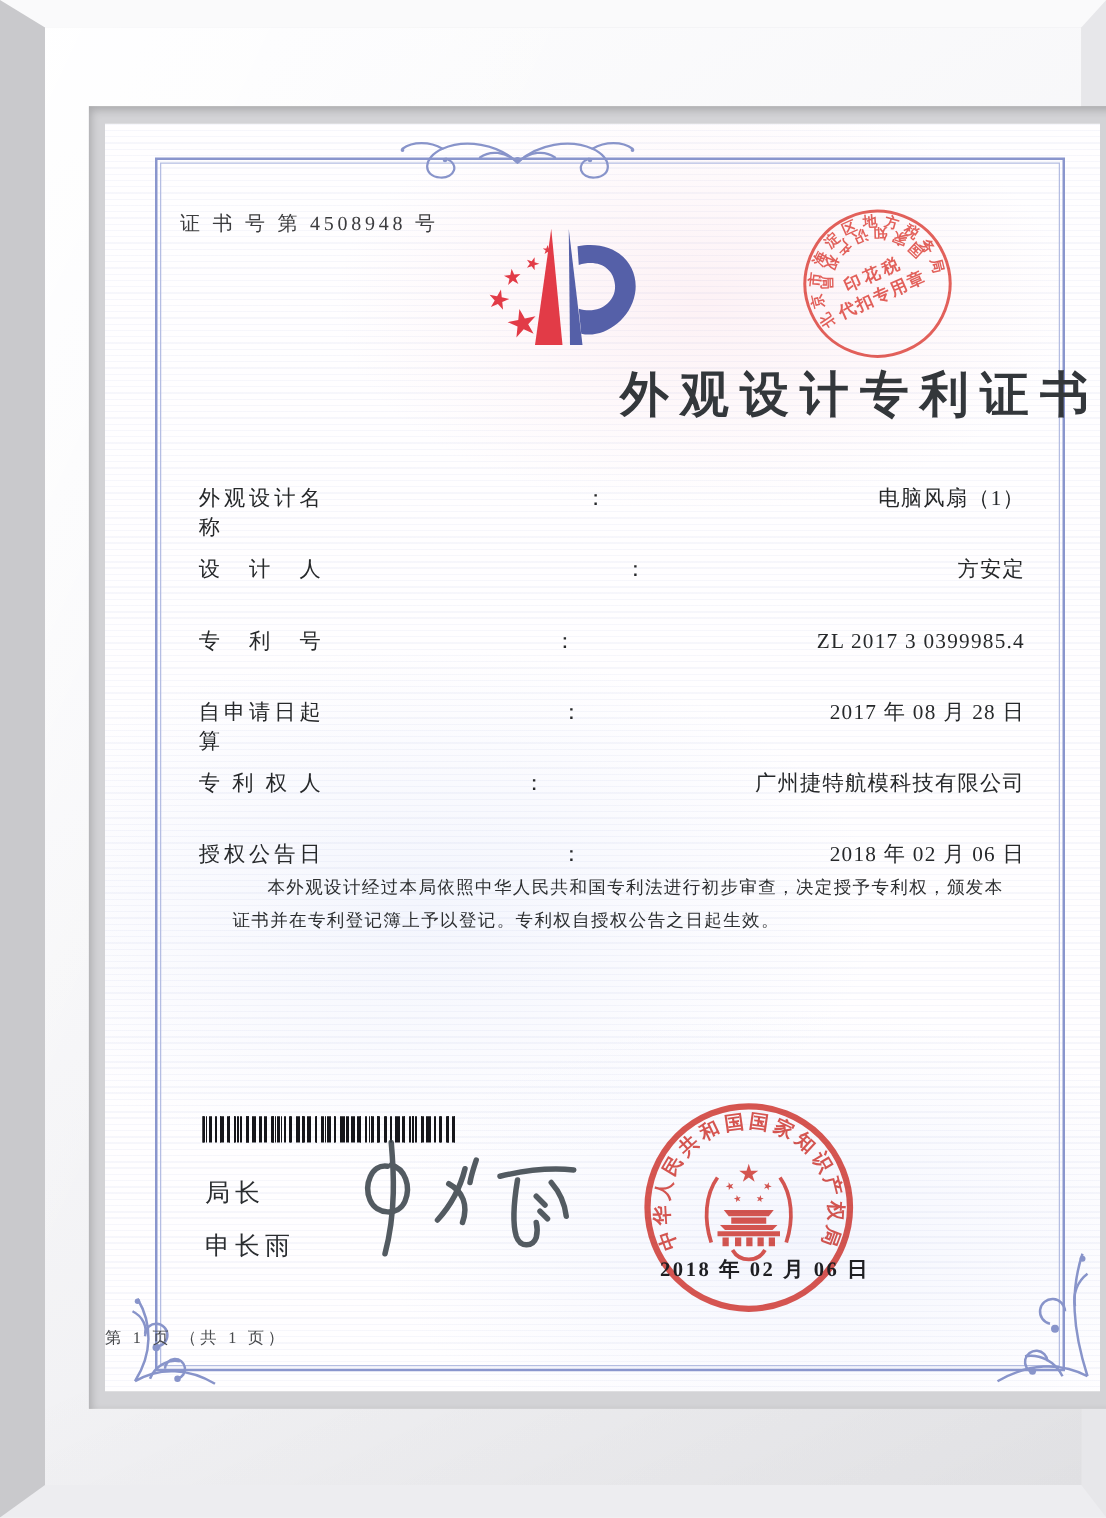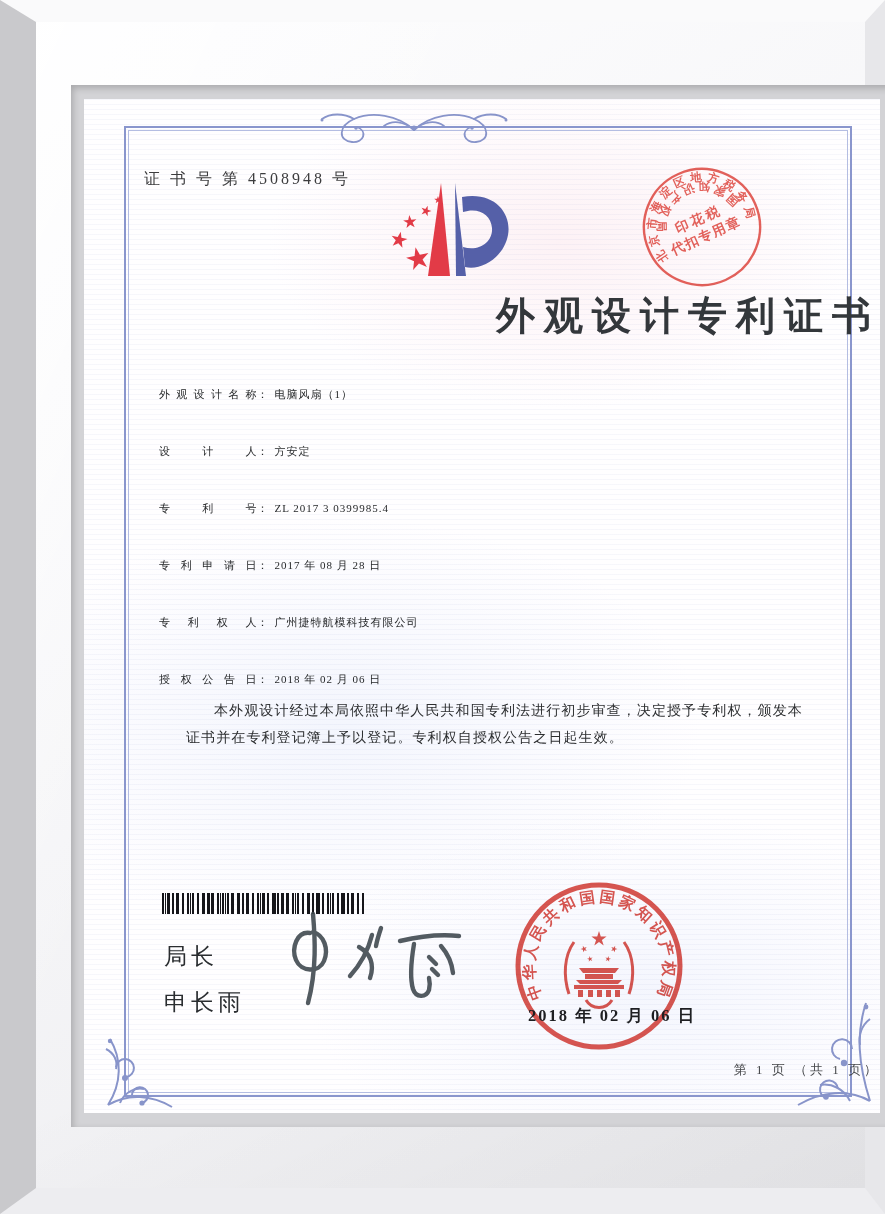--- a/index.html
+++ b/index.html
@@ -60,53 +60,53 @@
   }
   .logo { position:absolute; left:286px; top:80px; }
   .title {
     position:absolute; left:0; top:190px; width:100%;
     text-align:right; font-size:39px; font-weight:600;
     letter-spacing:9px; color:#33373b;
   }
 
   .fields { position:absolute; left:75px; top:288px; right:60px; }
   .field-row { display:flex; align-items:baseline; height:24px; margin-bottom:33px;
-    font-size:11px; color:#26282a; letter-spacing:0.5px; }
+    font-size:17px; color:#26282a; letter-spacing:0.5px;justify-content:space-between; }
   .flabel { display:inline-block; width:98px; text-align:justify; text-align-last:justify; }
   .fcolon { margin-right:6px; }
   .fvalue { letter-spacing:1px; }
 
   .paragraphs {
     position:absolute; left:60px; top:598px; width:622px;
     font-size:14px; line-height:27px; letter-spacing:1.1px; color:#2c2e30;margin-left:42px;
   }
   .paragraphs p { text-indent:2em; }
 
   .barcode {
     position:absolute; left:78px; top:794px; width:202px; height:21px;
     background:
       repeating-linear-gradient(90deg,#15151a 0 2px, rgba(0,0,0,0) 2px 5px),
       repeating-linear-gradient(90deg,#15151a 0 1px, rgba(0,0,0,0) 1px 7px),
       repeating-linear-gradient(90deg, rgba(0,0,0,0) 0 3px, #15151a 3px 4px, rgba(0,0,0,0) 4px 11px);
   }
 
-  .signer { position:absolute; left:80px; top:842px; font-size:23px; color:#2a2d30;
+  .signer { position:absolute; left:80px; top:842px; font-size:20px; color:#2a2d30;
     font-family:"Liberation Sans","DejaVu Sans",sans-serif; letter-spacing:4px; }
   .signer div { margin-bottom:15px; }
 
   .signature { position:absolute; left:196px; top:806px; }
 
   .seal { position:absolute; left:426px; top:778px; mix-blend-mode:multiply; }
   .seal-date {
     position:absolute; left:444px; top:906px; font-size:16.5px; font-weight:600;
     color:#1e1f22; letter-spacing:2px; z-index:5;
   }
 
   .footer {
-    position:absolute; left:0; top:962px; width:100%; text-align:right;
+    position:absolute; left:0; top:962px; width:100%; text-align:left;
     font-size:13px; letter-spacing:3px; color:#47494c;
   }
 
   .tax-stamp { position:absolute; left:548px; top:58px; mix-blend-mode:multiply; opacity:0.92; }
 
   .svgtext { font-family:"Liberation Serif","DejaVu Serif",serif; }
 </style>
 </head>
 <body>
 
@@ -201,21 +201,21 @@
           <span class="flabel">设计人</span>
             <span class="fcolon">：</span>
             <span class="fvalue">方安定</span>
         </div>
         <div class="field-row">
           <span class="flabel">专利号</span>
             <span class="fcolon">：</span>
             <span class="fvalue">ZL 2017 3 0399985.4</span>
         </div>
         <div class="field-row">
-          <span class="flabel">专利申请日</span>
+          <span class="flabel">自申请日起算</span>
             <span class="fcolon">：</span>
             <span class="fvalue">2017 年 08 月 28 日</span>
         </div>
         <div class="field-row">
           <span class="flabel">专利权人</span>
             <span class="fcolon">：</span>
             <span class="fvalue">广州捷特航模科技有限公司</span>
         </div>
         <div class="field-row">
           <span class="flabel">授权公告日</span>

